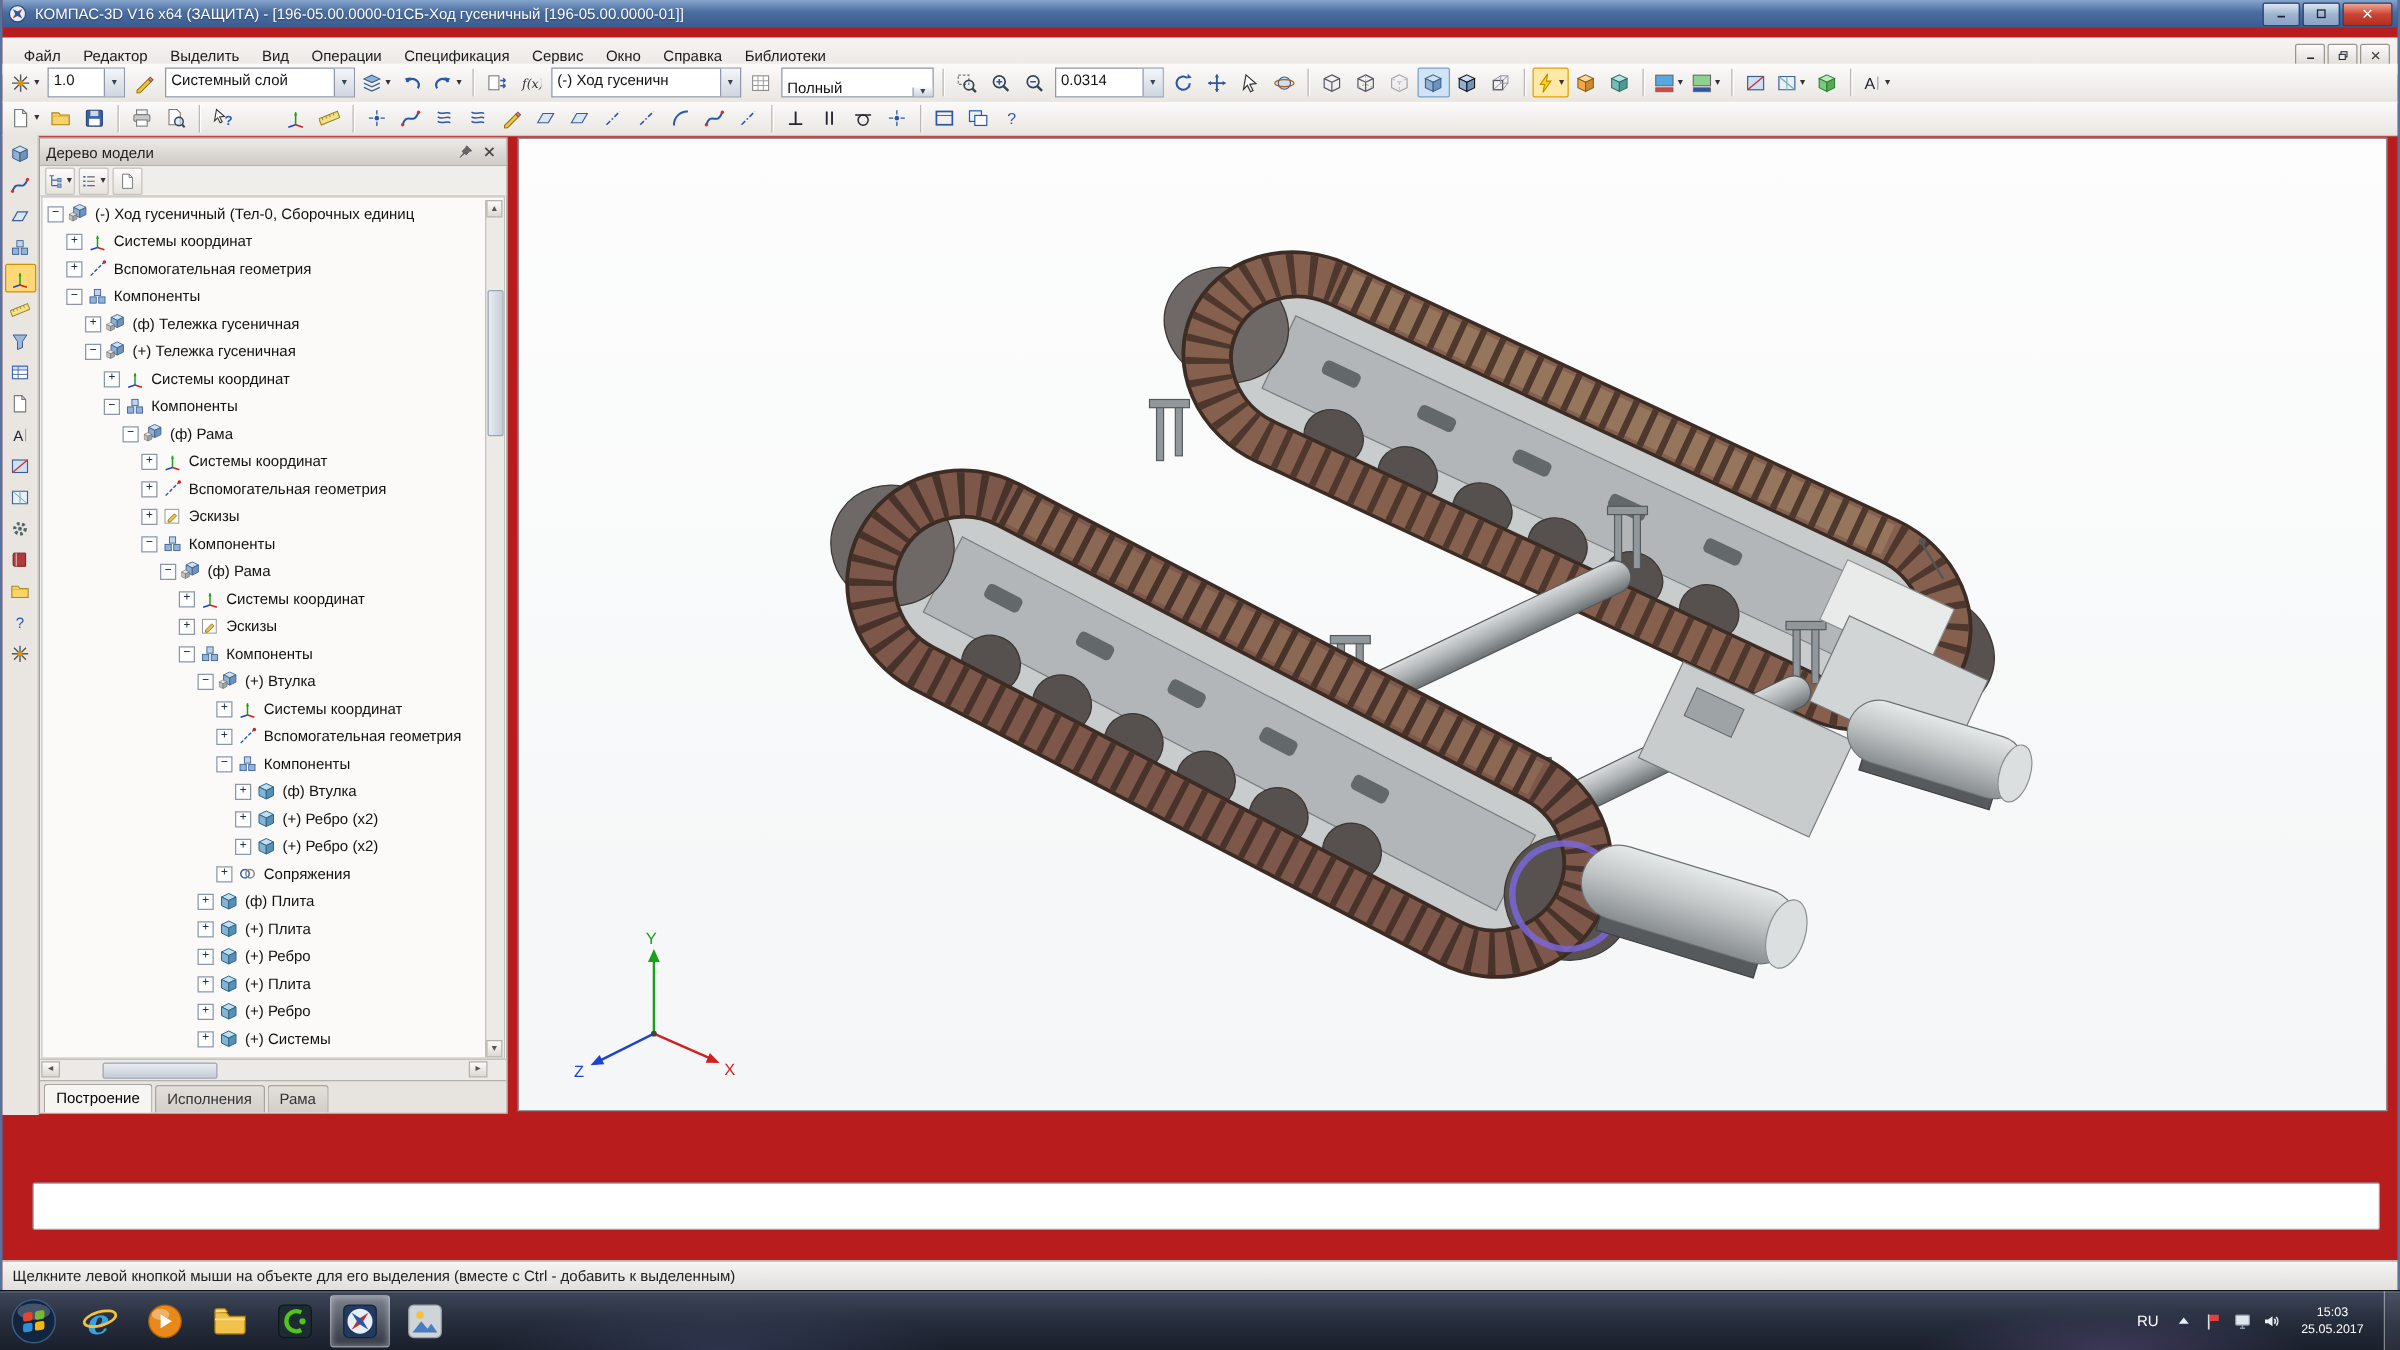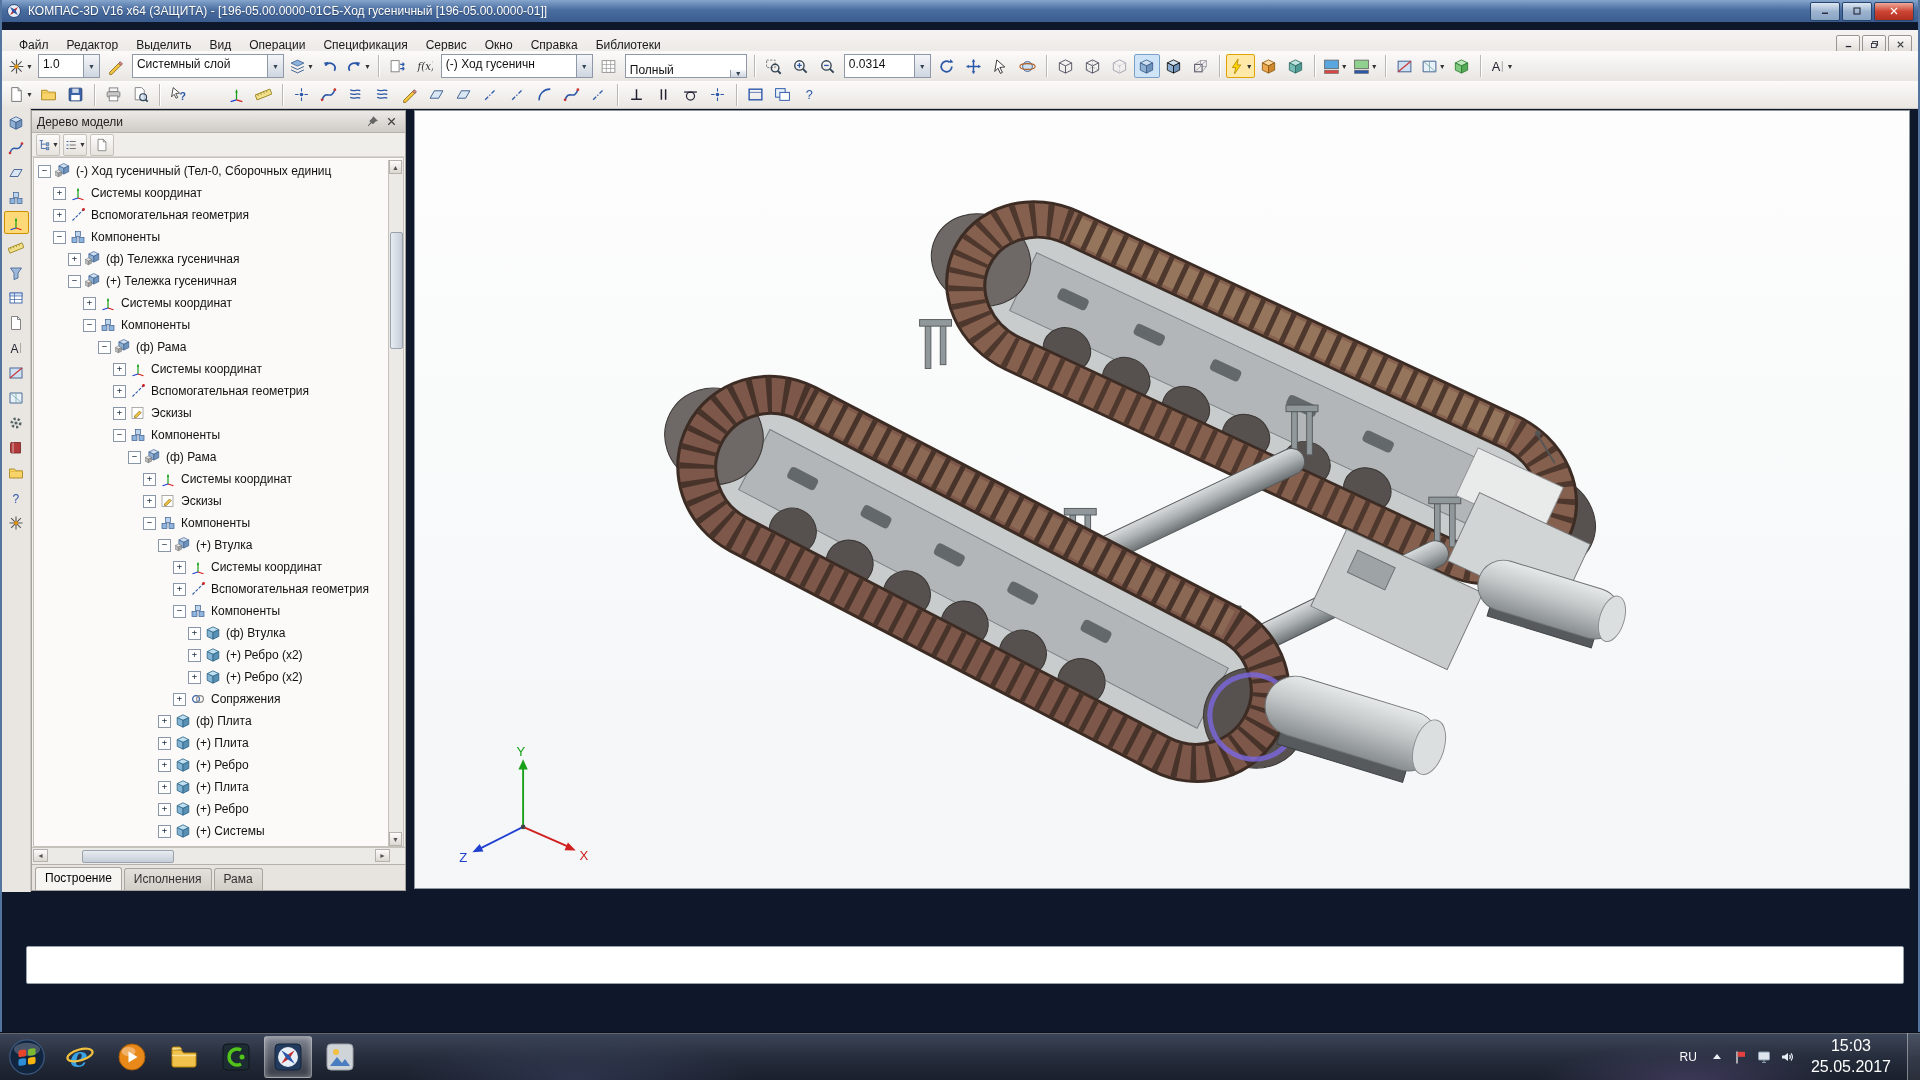--- a/index.html
+++ b/index.html
@@ -1,18 +1,18 @@
 <!DOCTYPE html>
 <html><head>
 <meta charset="utf-8">
 <style>
   html,body{margin:0;padding:0;}
   body{width:1920px;height:1080px;overflow:hidden;position:relative;
        font-family:"Liberation Sans",sans-serif;font-size:12px;background:#6f7a86;-webkit-font-smoothing:antialiased;}
-  .app{position:absolute;left:0;top:0;right:0;bottom:48px;background:#0f172a;
+  .app{position:absolute;left:0;top:0;right:0;bottom:48px;background:#b91c1c;
        border-left:2px solid #52749f;border-right:2px solid #52749f;box-sizing:border-box;padding-left:34px;}
   
   .titlebar{position:absolute;left:0;top:0;right:0;height:22px;
     background:linear-gradient(#85a5cc,#4a6da0 45%,#3a5c90);color:#fff;
     display:flex;align-items:center;gap:6px;padding-left:4px;}
   .title-text{white-space:nowrap;overflow:hidden;text-shadow:0 1px 1px rgba(0,0,0,.4);}
   .title-buttons{margin-left:auto;display:flex;gap:2px;padding-right:4px;}
   .wbtn{width:28px;height:17px;border:1px solid #28456e;border-radius:2px;
     background:linear-gradient(#dde7f2,#9db4d0 50%,#8aa4c4);display:flex;align-items:center;justify-content:center;}
   .wbtn svg{width:12px;height:12px;}
@@ -102,21 +102,21 @@
     border-top:1px solid #0d1118;box-shadow:inset 0 1px 0 rgba(255,255,255,.18);}
   .start{width:54px;height:48px;display:flex;align-items:center;justify-content:center;}
   .start svg{width:38px;height:38px;}
   .tapp{width:46px;height:40px;margin:0 2px;border-radius:3px;display:flex;align-items:center;justify-content:center;border:1px solid transparent;}
   .tapp svg{width:32px;height:32px;}
   .tapp.on{background:linear-gradient(rgba(255,255,255,.34),rgba(255,255,255,.10));
     border:1px solid rgba(255,255,255,.4);box-shadow:inset 0 0 6px rgba(255,255,255,.45);}
   .tray{margin-left:auto;display:flex;align-items:center;gap:8px;color:#fff;}
   .lang{font-size:12px;padding:2px 4px;}
   .ticon16{width:16px;height:16px;display:flex;}
-  .clock{text-align:center;line-height:1.3;font-size:16px;padding:0 8px;}
+  .clock{text-align:center;line-height:1.3;font-size:10px;padding:0 8px;}
   .sliver{width:12px;height:48px;border-left:1px solid rgba(255,255,255,.4);background:rgba(255,255,255,.07);}
 </style>
 </head>
 <body>
 
 <div class="app">
 
   <div class="titlebar">
     <span class="ig">
       <svg viewBox="0 0 16 16" width="16" height="16">
@@ -1464,20 +1464,23 @@
         <circle cx="70" cy="762" r="2.5" fill="#444"></circle>
         <text x="130" y="797" font-size="14" fill="#d02020">X</text>
         <text x="63" y="686" font-size="14" fill="#18a018">Y</text>
         <text x="2" y="799" font-size="14" fill="#2040d0">Z</text>
       </g>
     </svg>
   </div>
 
   <div class="propbar"></div>
 
+  <div class="statusbar">
+    <span>Щелкните левой кнопкой мыши на объекте для его выделения (вместе с Ctrl - добавить к выделенным)</span>
+  </div>
 </div>
 
 <div class="taskbar">
   <div class="start" id="start-orb">
       <svg viewBox="0 0 32 32">
         <circle cx="16" cy="16" r="14.5" fill="#12253f" stroke="#3d5a80"></circle>
         <ellipse cx="16" cy="9.5" rx="11" ry="5.5" fill="rgba(255,255,255,.22)"></ellipse>
         <g transform="translate(16,16) skewY(-8)">
           <rect x="-7.2" y="-6.6" width="6.4" height="5.9" rx="1.5" fill="#e8442c"></rect>
           <rect x="0.8" y="-6.6" width="6.4" height="5.9" rx="1.5" fill="#7db832"></rect>

